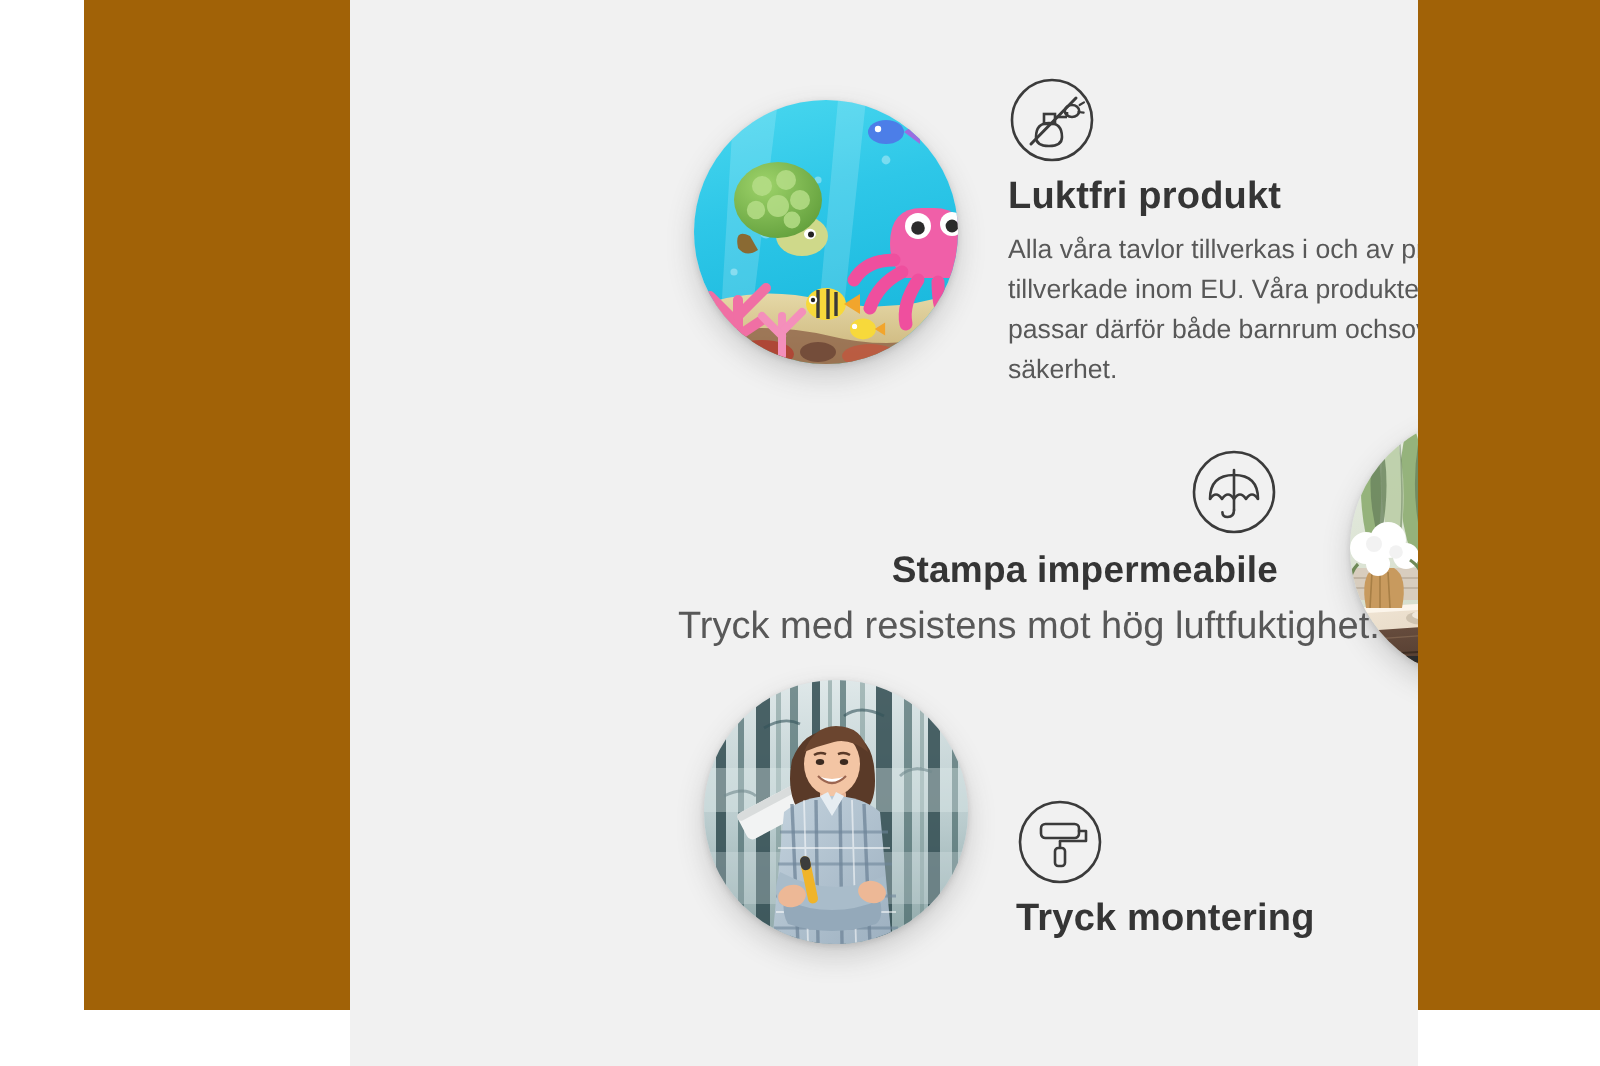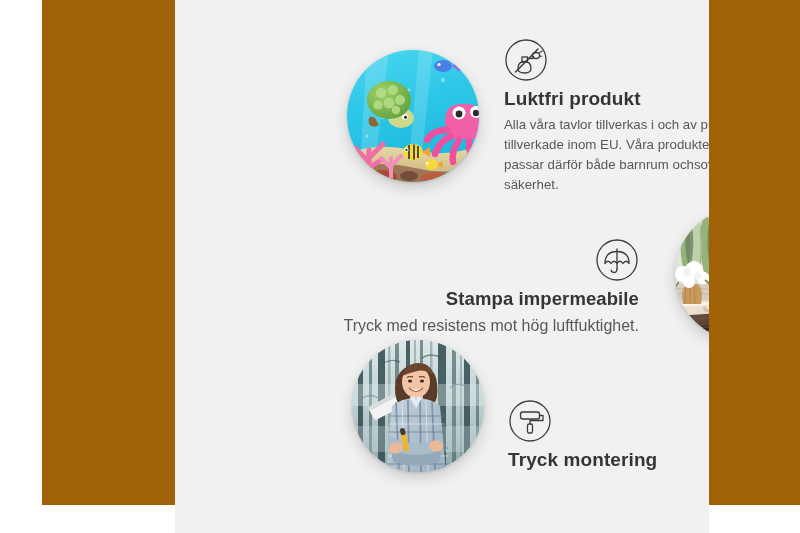--- a/index.html
+++ b/index.html
@@ -72,24 +72,24 @@
     color: #585858;
     line-height: 1.52;
     margin: 0;
   }
 
   
   #feature-odorless { left: 329px; top: 38px; width: 300px; text-align: left; }
   #feature-odorless .icon-badge { margin-left: 0; }
 
   
-  #feature-waterproof { left: 164px; top: 238px; width: 300px; text-align: right; }
+  #feature-waterproof { left: 164px; top: 224px; width: 300px; text-align: right; }
   #feature-waterproof .icon-badge { margin-left: auto; margin-right: 0; }
   #feature-waterproof .feature-title { font-size: 18.5px; }
-  #feature-waterproof .feature-body { white-space: nowrap; font-size: 16px; }
+  #feature-waterproof .feature-body { white-space: nowrap; font-size: 19px; }
 
   
   #feature-easy { left: 333px; top: 399px; width: 300px; text-align: left; }
   #feature-easy .feature-body { white-space: nowrap; }
 </style>
 </head>
 <body>
 
 <div id="stage">
 

